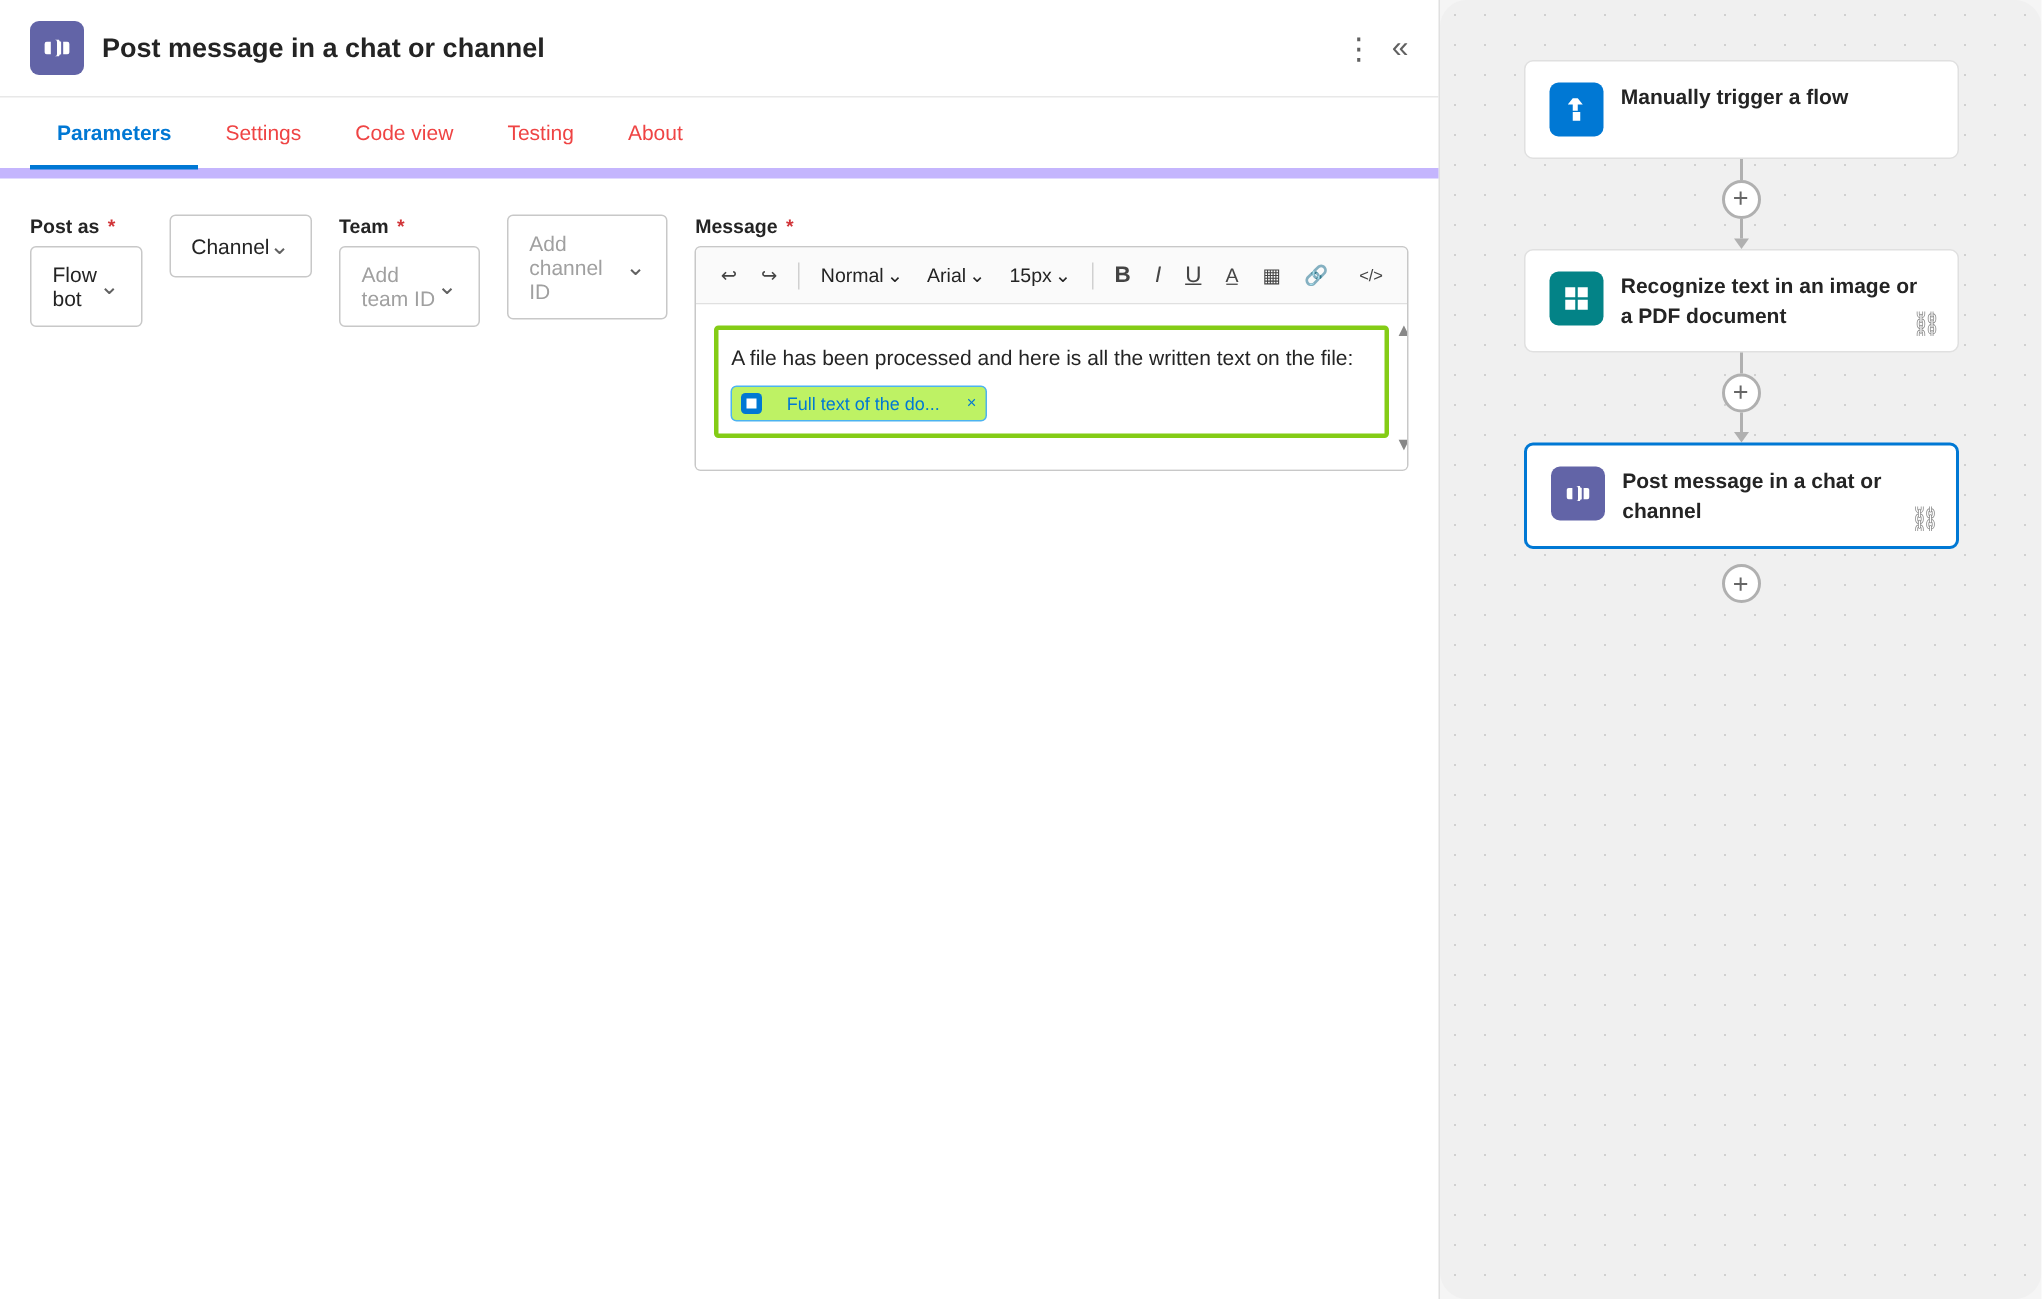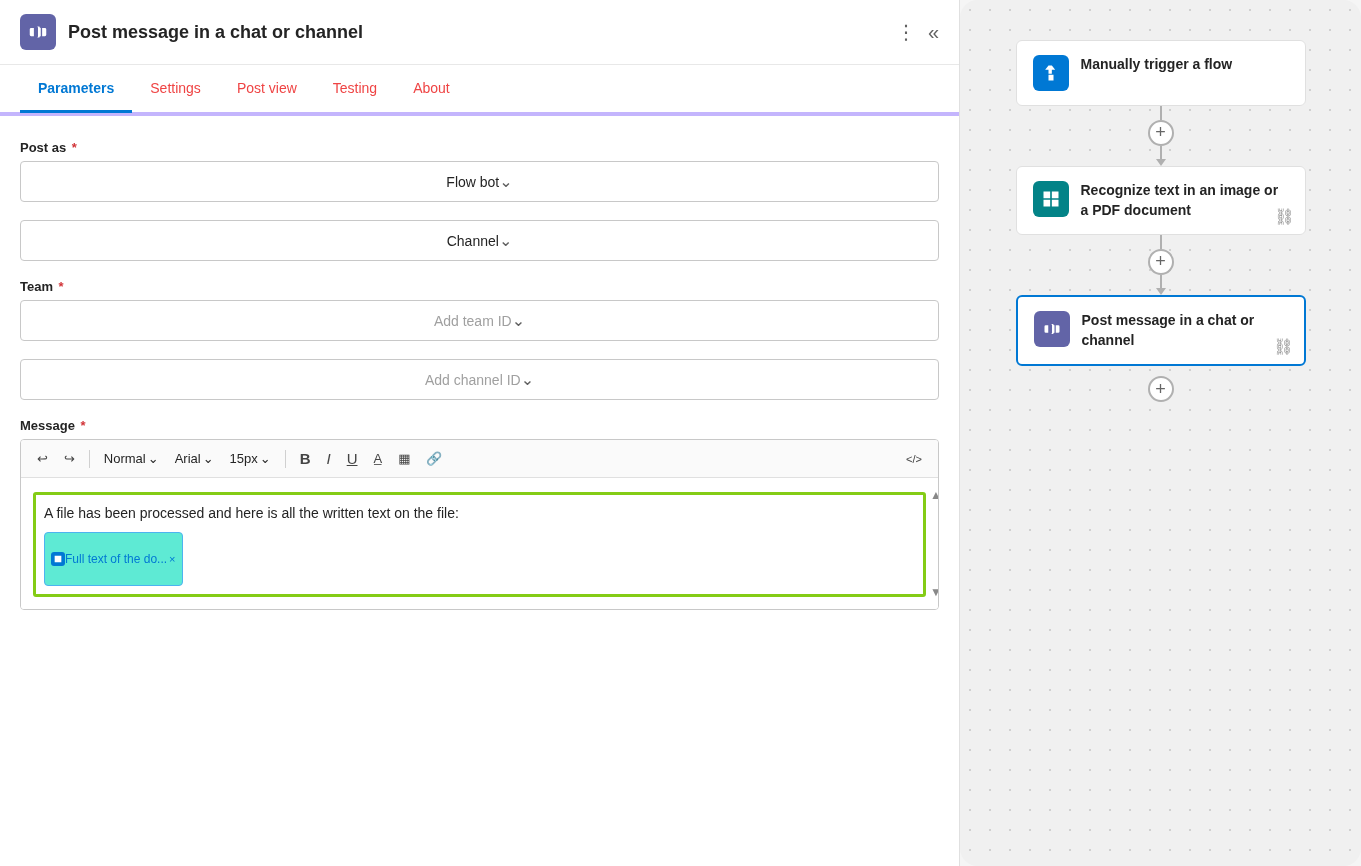--- a/index.html
+++ b/index.html
@@ -63,21 +63,21 @@
       font-size: 20px;
       color: #616161;
       cursor: pointer;
       user-select: none;
     }
 
     
     .tabs {
       display: flex;
       padding: 0 20px;
-      border-bottom: 4px solid #c4b5fd;
+      border-bottom: 7px solid #c4b5fd;
       gap: 0;
     }
 
     .tab {
       padding: 14px 18px;
       font-size: 14px;
       color: #ef4444;
       cursor: pointer;
       border-bottom: 3px solid transparent;
       position: relative;
@@ -87,21 +87,21 @@
     .tab.active {
       color: #0078d4;
       border-bottom: 3px solid #0078d4;
       font-weight: 600;
     }
 
     
     .form-area {
       padding: 24px 20px;
       display: flex;
-      flex-direction: column;
+      flex-direction: row;
       gap: 18px;
       overflow-y: auto;
       flex: 1;
     }
 
     .field-label {
       font-size: 13px;
       font-weight: 600;
       color: #242424;
       margin-bottom: 6px;
@@ -196,27 +196,27 @@
     }
 
     .editor-text {
       margin-bottom: 8px;
       line-height: 1.5;
     }
 
     .dynamic-token {
       display: inline-flex;
       align-items: center;
-      background: #5eead4;
+      background: #bef264;
       border: 1px solid #4db3f0;
       border-radius: 4px;
-      padding: 19px 6px;
+      padding: 4px 6px;
       font-size: 12px;
       color: #0078d4;
-      gap: 0;
+      gap: 16px;
     }
 
     .dynamic-token .token-icon {
       width: 14px;
       height: 14px;
       background: #0078d4;
       border-radius: 3px;
       display: inline-flex;
       align-items: center;
       justify-content: center;
@@ -398,21 +398,21 @@
     <span class="header-title">Post message in a chat or channel</span>
     <div class="header-actions">
       <span>⋮</span>
       <span>«</span>
     </div>
   </div>
 
   <div class="tabs">
     <div class="tab active">Parameters</div>
     <div class="tab">Settings</div>
-    <div class="tab">Post view</div>
+    <div class="tab">Code view</div>
     <div class="tab">Testing</div>
     <div class="tab">About</div>
   </div>
 
   <div class="form-area">
 
     <div>
       <div class="field-label">
         Post as <span class="required">*</span>
       </div>

